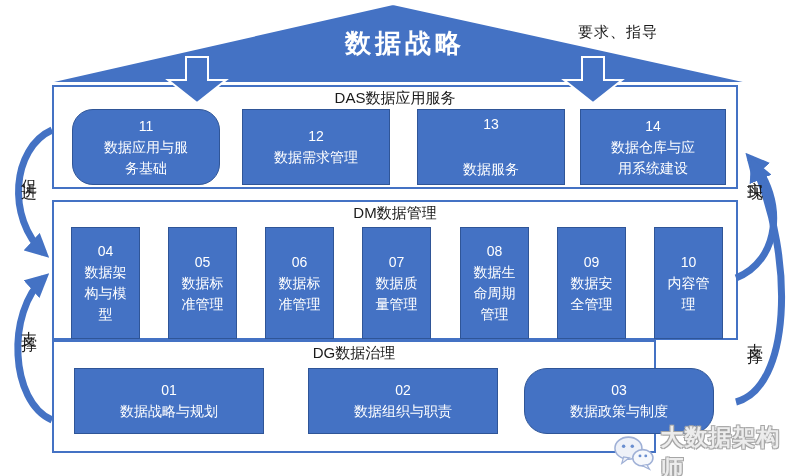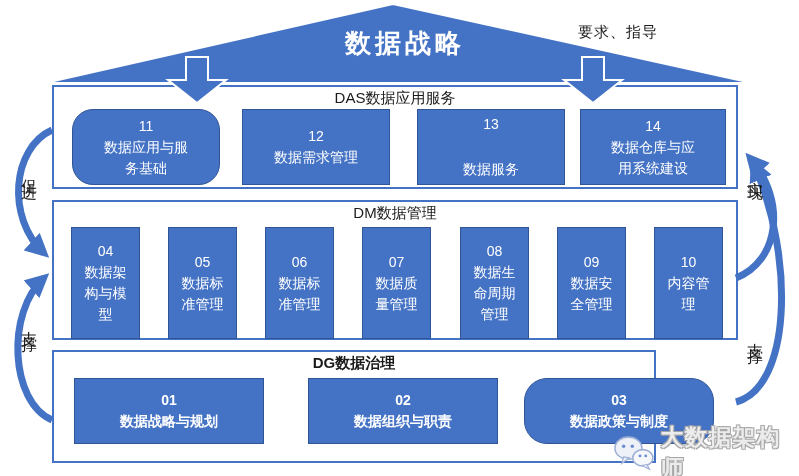--- a/index.html
+++ b/index.html
@@ -6,21 +6,21 @@
   body{font-family:"Liberation Sans","DejaVu Sans",sans-serif;}
   .canvas{position:relative;width:799px;height:476px;background:#fff;overflow:hidden;}
   .overlay{position:absolute;left:0;top:0;z-index:3;pointer-events:none;}
   .roof-title{position:absolute;left:330px;top:26px;width:150px;z-index:4;
     text-align:center;color:#fff;font-size:26px;font-weight:bold;letter-spacing:4px;}
   .top-right-label{position:absolute;left:578px;top:23px;width:110px;z-index:4;
     color:#1a1a1a;font-size:15px;letter-spacing:1px;}
   .section{position:absolute;border:2px solid #4472C4;background:#fff;z-index:1;box-sizing:border-box;}
   .sec-das{left:52px;top:85px;width:686px;height:104px;}
   .sec-dm{left:52px;top:200px;width:686px;height:140px;}
-  .sec-dg{left:52px;top:350px;width:604px;height:113px;font-weight:bold;}
+  .sec-dg{left:52px;top:340px;width:604px;height:113px;}
   .section-title{position:absolute;left:0;top:2px;width:100%;text-align:center;
     color:#1a1a1a;font-size:15px;z-index:2;}
   .box{position:absolute;background:#4472C4;border:1px solid #2F5597;color:#fff;
     display:flex;flex-direction:column;align-items:center;justify-content:center;
     text-align:center;font-size:14px;line-height:1.5;box-sizing:border-box;z-index:2;}
   .box .bname{word-break:break-all;}
   .das-box{top:22px;width:148px;height:76px;padding:0 26px;}
   .dm-box{top:25px;width:69px;height:112px;padding:0 10px;}
   .dg-box{top:26px;width:190px;height:66px;padding:13px 12px;}
   .vlabel{position:absolute;z-index:4;color:#1a1a1a;font-size:16px;

